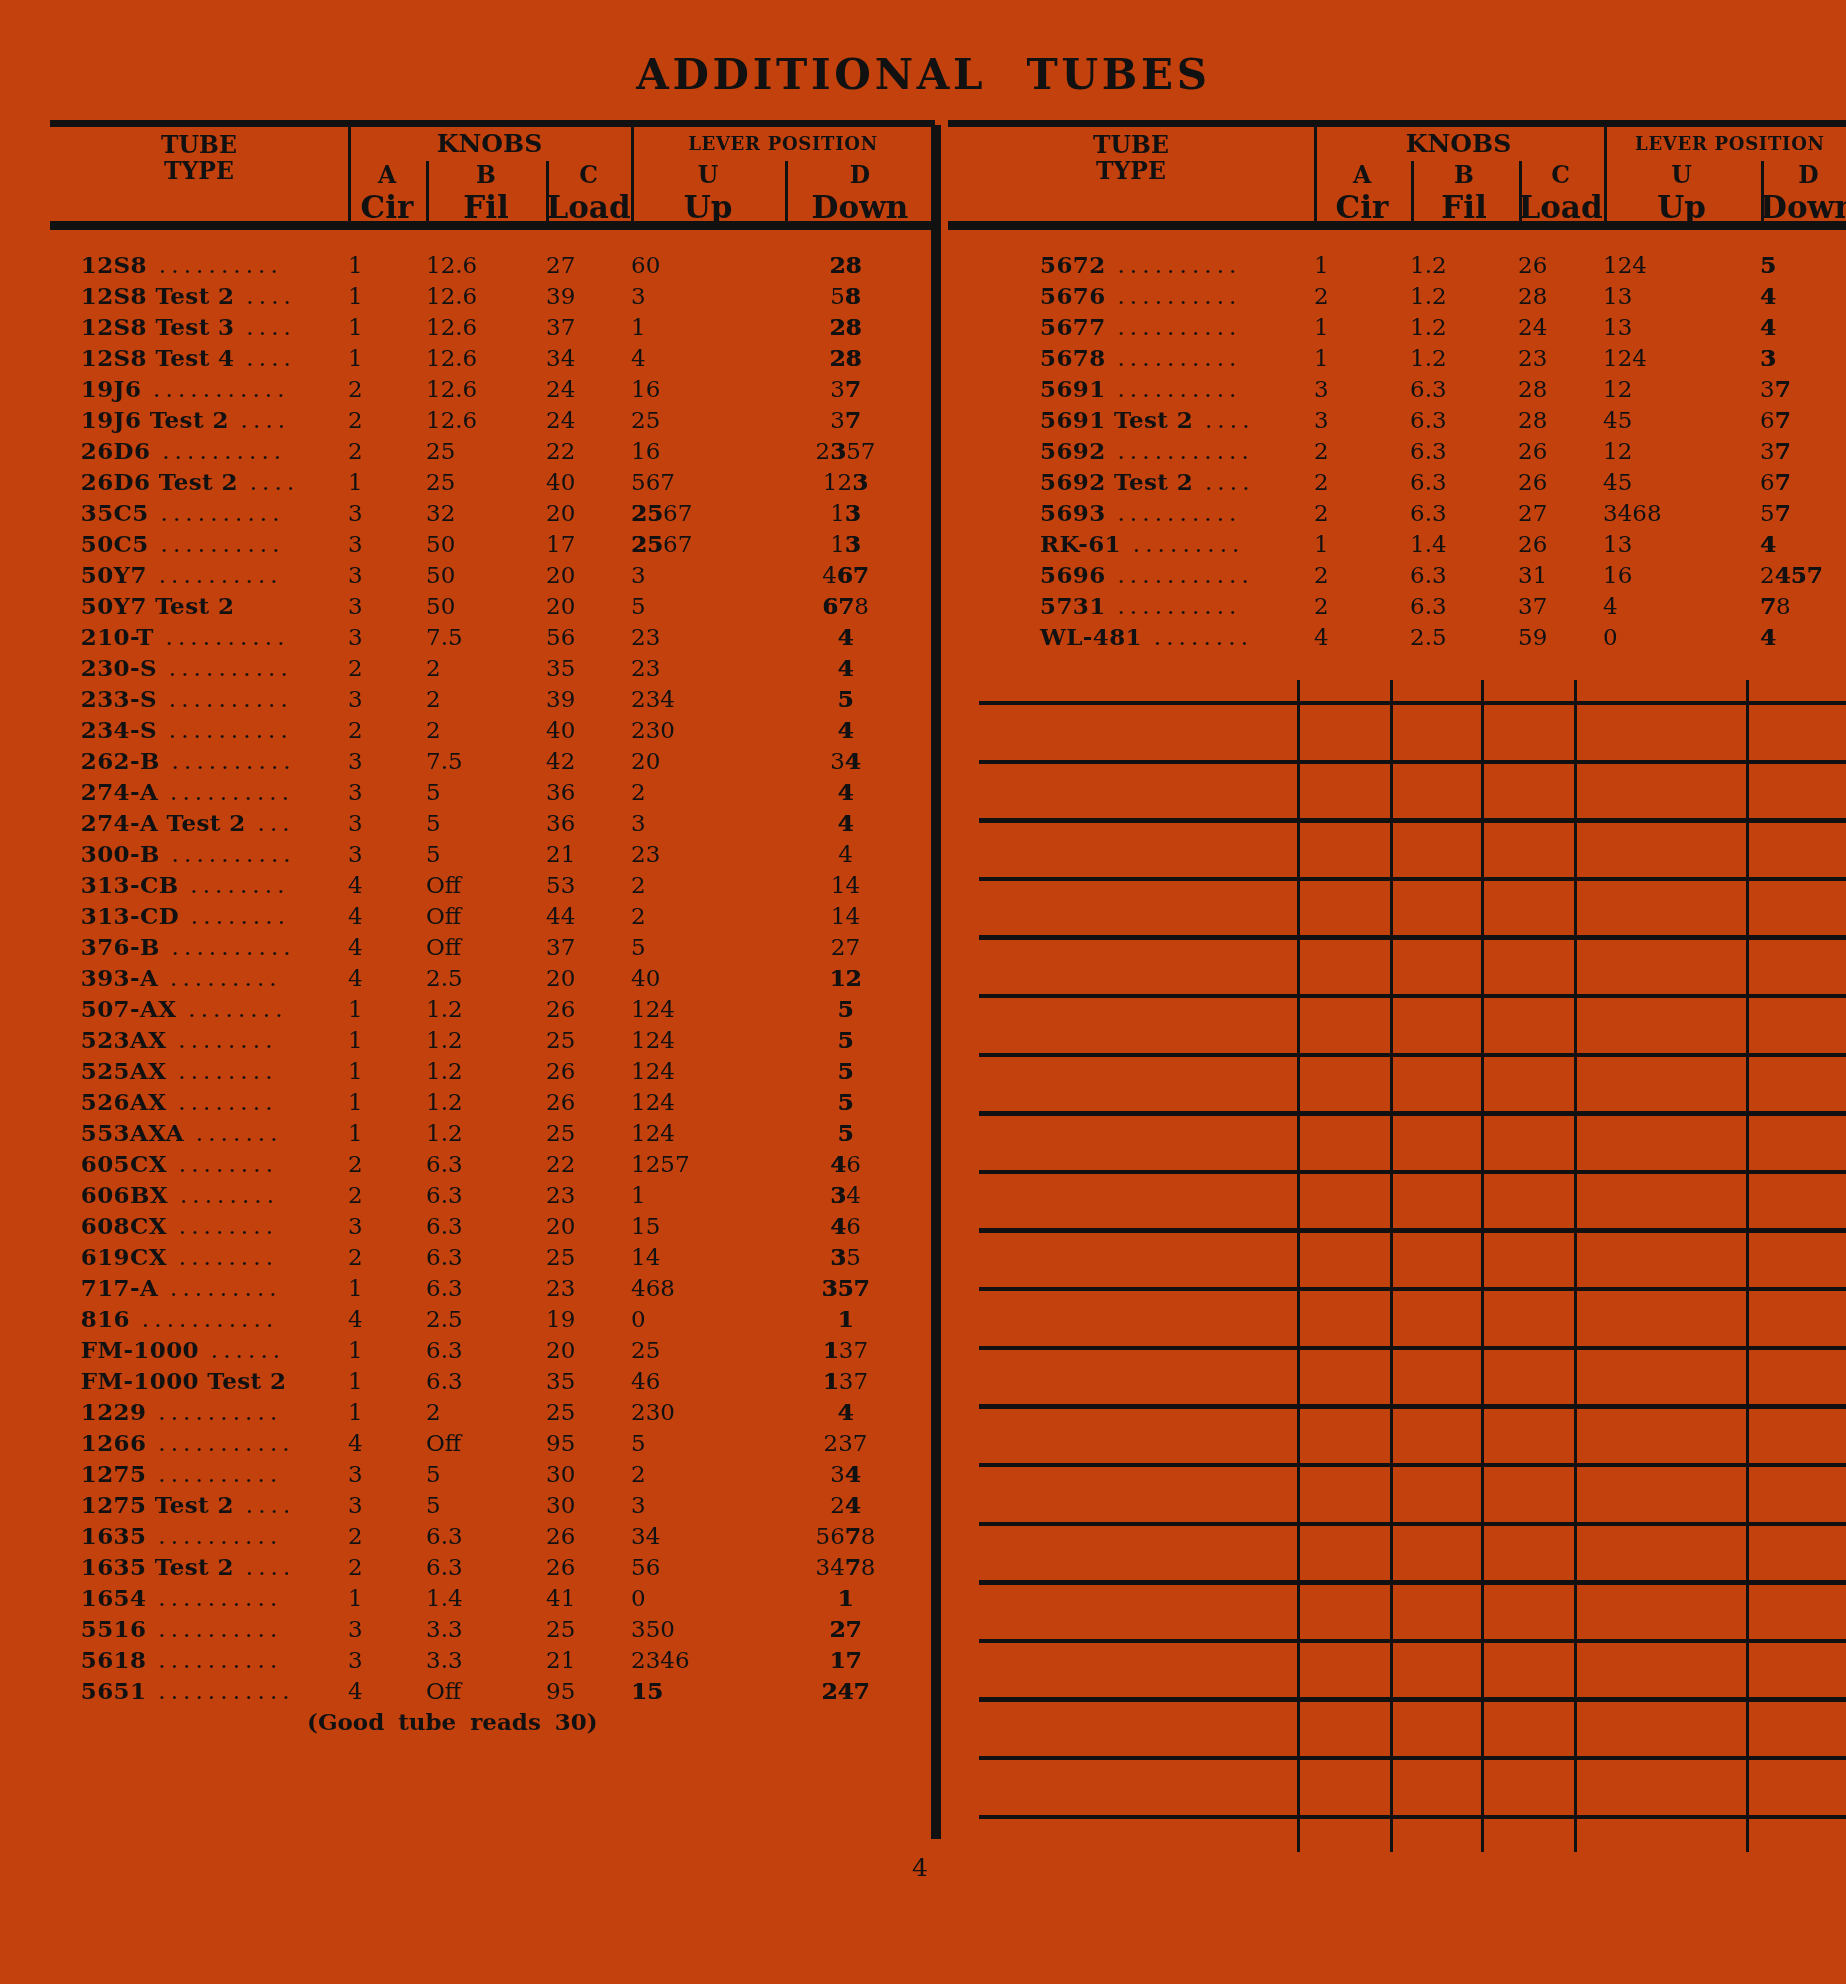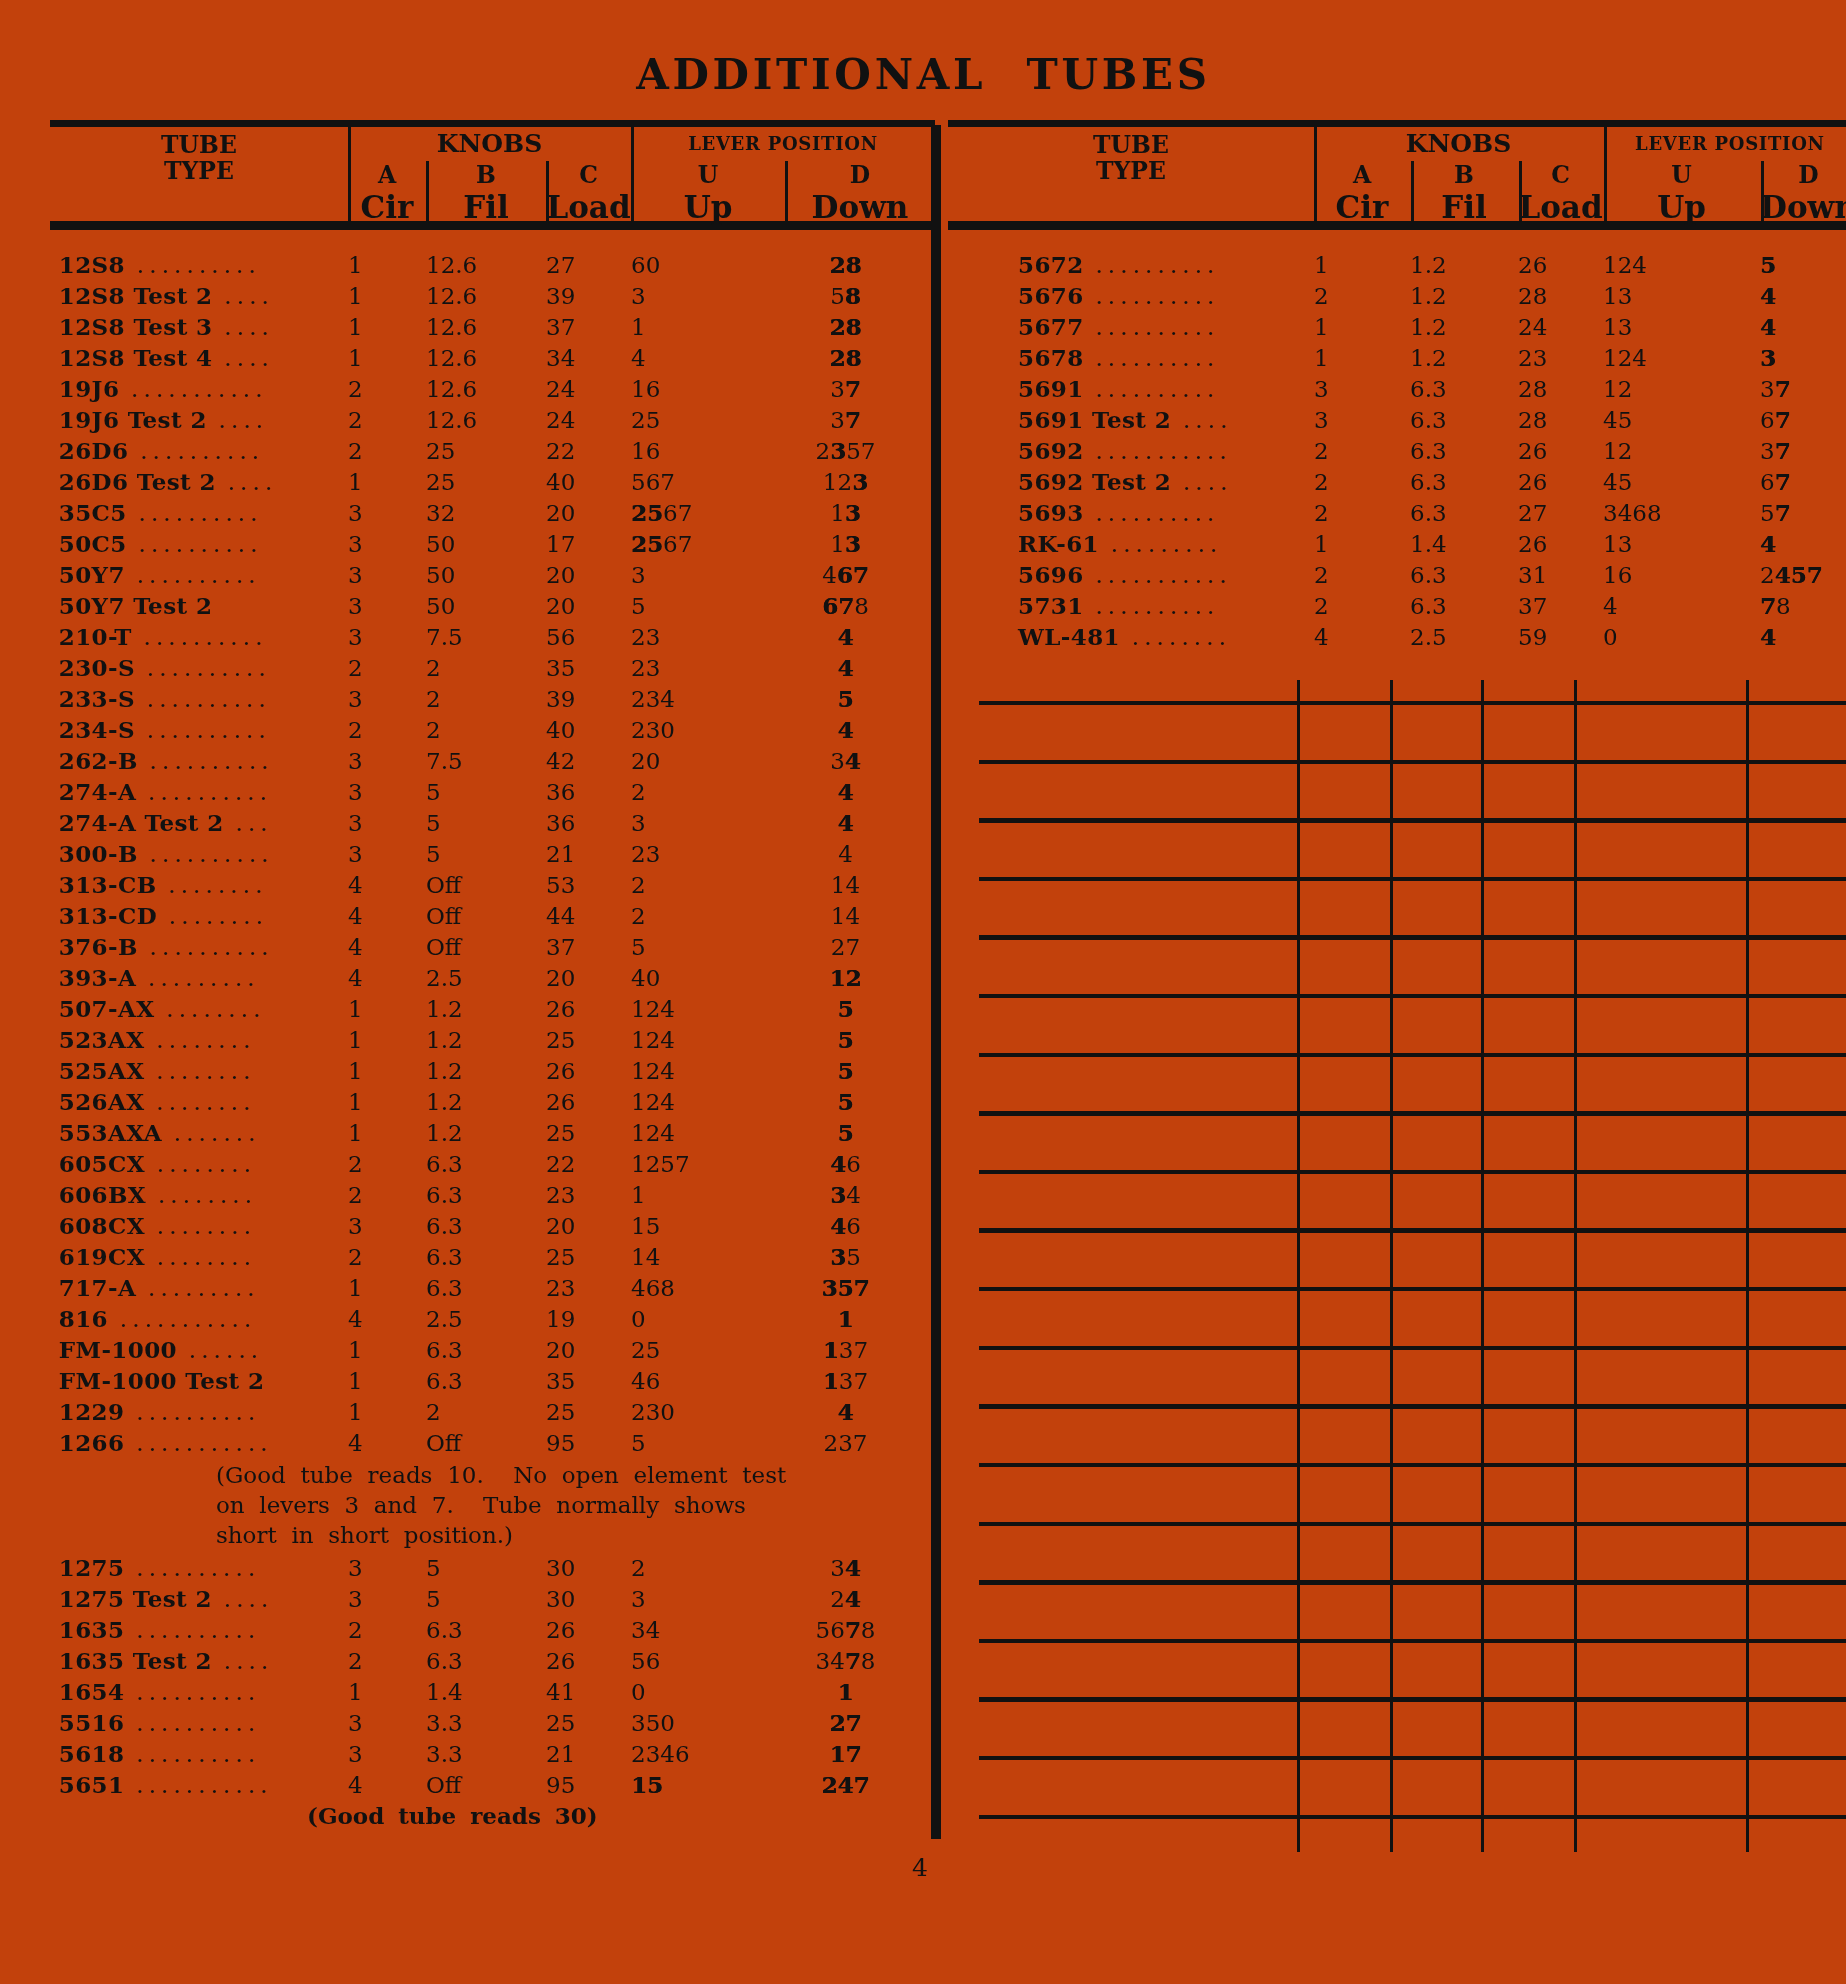--- a/index.html
+++ b/index.html
@@ -32,21 +32,21 @@
   .sep{position:absolute;width:2.9px;background:#111;top:0;bottom:0;}
   .sep.part{top:34px;}
 
   .tbody{padding-top:19px;}
   .row{display:grid;height:31px;align-items:baseline;line-height:31px;}
   .panel.left  .row{grid-template-columns:298px 78px 120px 85px 154px 1fr;}
   .panel.right .row{grid-template-columns:366px 96px 108px 85px 157px 1fr;}
   .c{font-size:23px;white-space:nowrap;}
   .name{padding-left:8.8px;overflow:hidden;}
   .panel.right .name{padding-left:70px;}
-  .tube{font-weight:bold;letter-spacing:0.4px;}
+  .tube{font-weight:bold;letter-spacing:0.4px;margin-left:22px;}
   .dots{letter-spacing:5.1px;margin-left:11.8px;color:#111;}
   .cb{text-align:left;padding-right:10.3px;}
   .panel.right .cb{padding-right:64px;}
   .panel.left .cd{text-align:center;padding-right:29px;}
   .panel.right .cd{text-align:left;}
   .c b{font-weight:bold;}
   .c b{text-shadow:0.4px 0 0 #111;}
 
   .note{margin:1.5px 0 2.9px 166px;width:647px;}
   .note-line{font-size:23px;line-height:30px;white-space:pre-wrap;word-spacing:7.4px;}
@@ -400,25 +400,20 @@
           <div class="c cd"><b>4</b></div>
         </div>
         <div class="row">
           <div class="c name"><span class="tube">1266</span><span class="dots">...........</span></div>
           <div class="c ca">4</div>
           <div class="c cb">Off</div>
           <div class="c cc">95</div>
           <div class="c cu">5</div>
           <div class="c cd">237</div>
         </div>
-        <div class="note">
-          <div class="note-line">(Good tube reads 10.  No open element test</div>
-          <div class="note-line">on levers 3 and 7.  Tube normally shows</div>
-          <div class="note-line">short in short position.)</div>
-        </div>
         <div class="row">
           <div class="c name"><span class="tube">1275</span><span class="dots">..........</span></div>
           <div class="c ca">3</div>
           <div class="c cb">5</div>
           <div class="c cc">30</div>
           <div class="c cu">2</div>
           <div class="c cd">3<b>4</b></div>
         </div>
         <div class="row">
           <div class="c name"><span class="tube">1275 Test 2</span><span class="dots">....</span></div>

